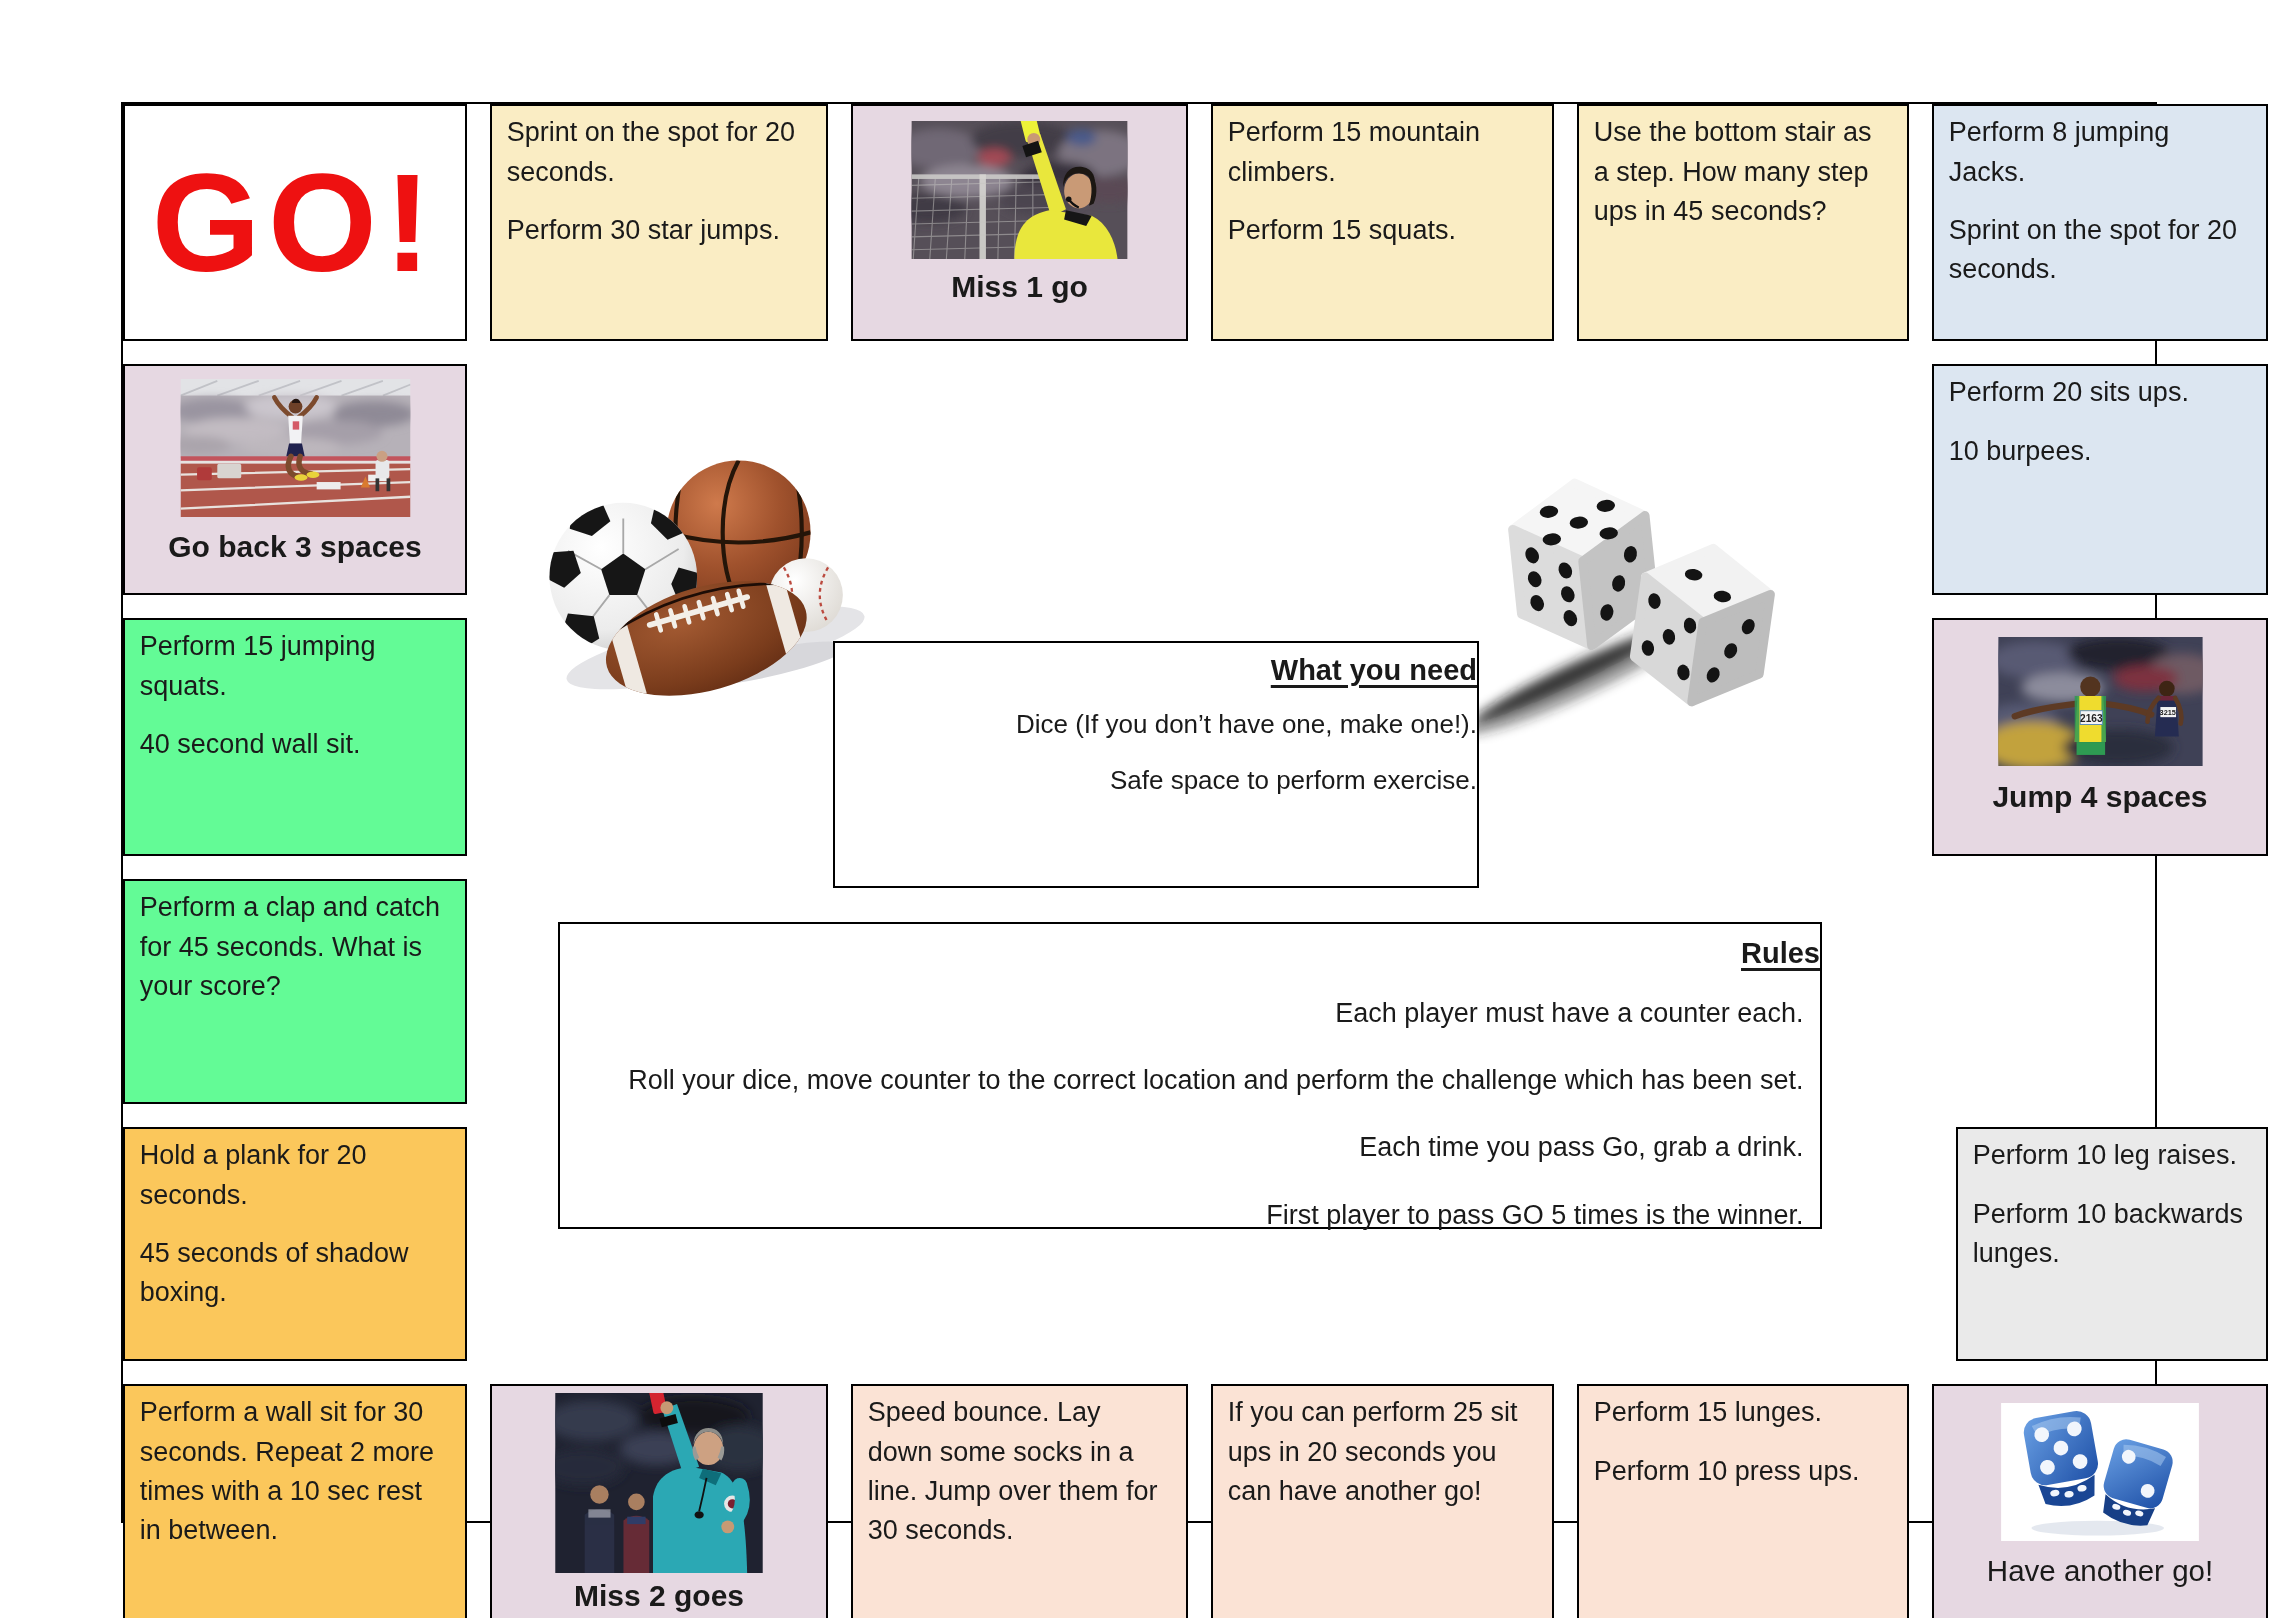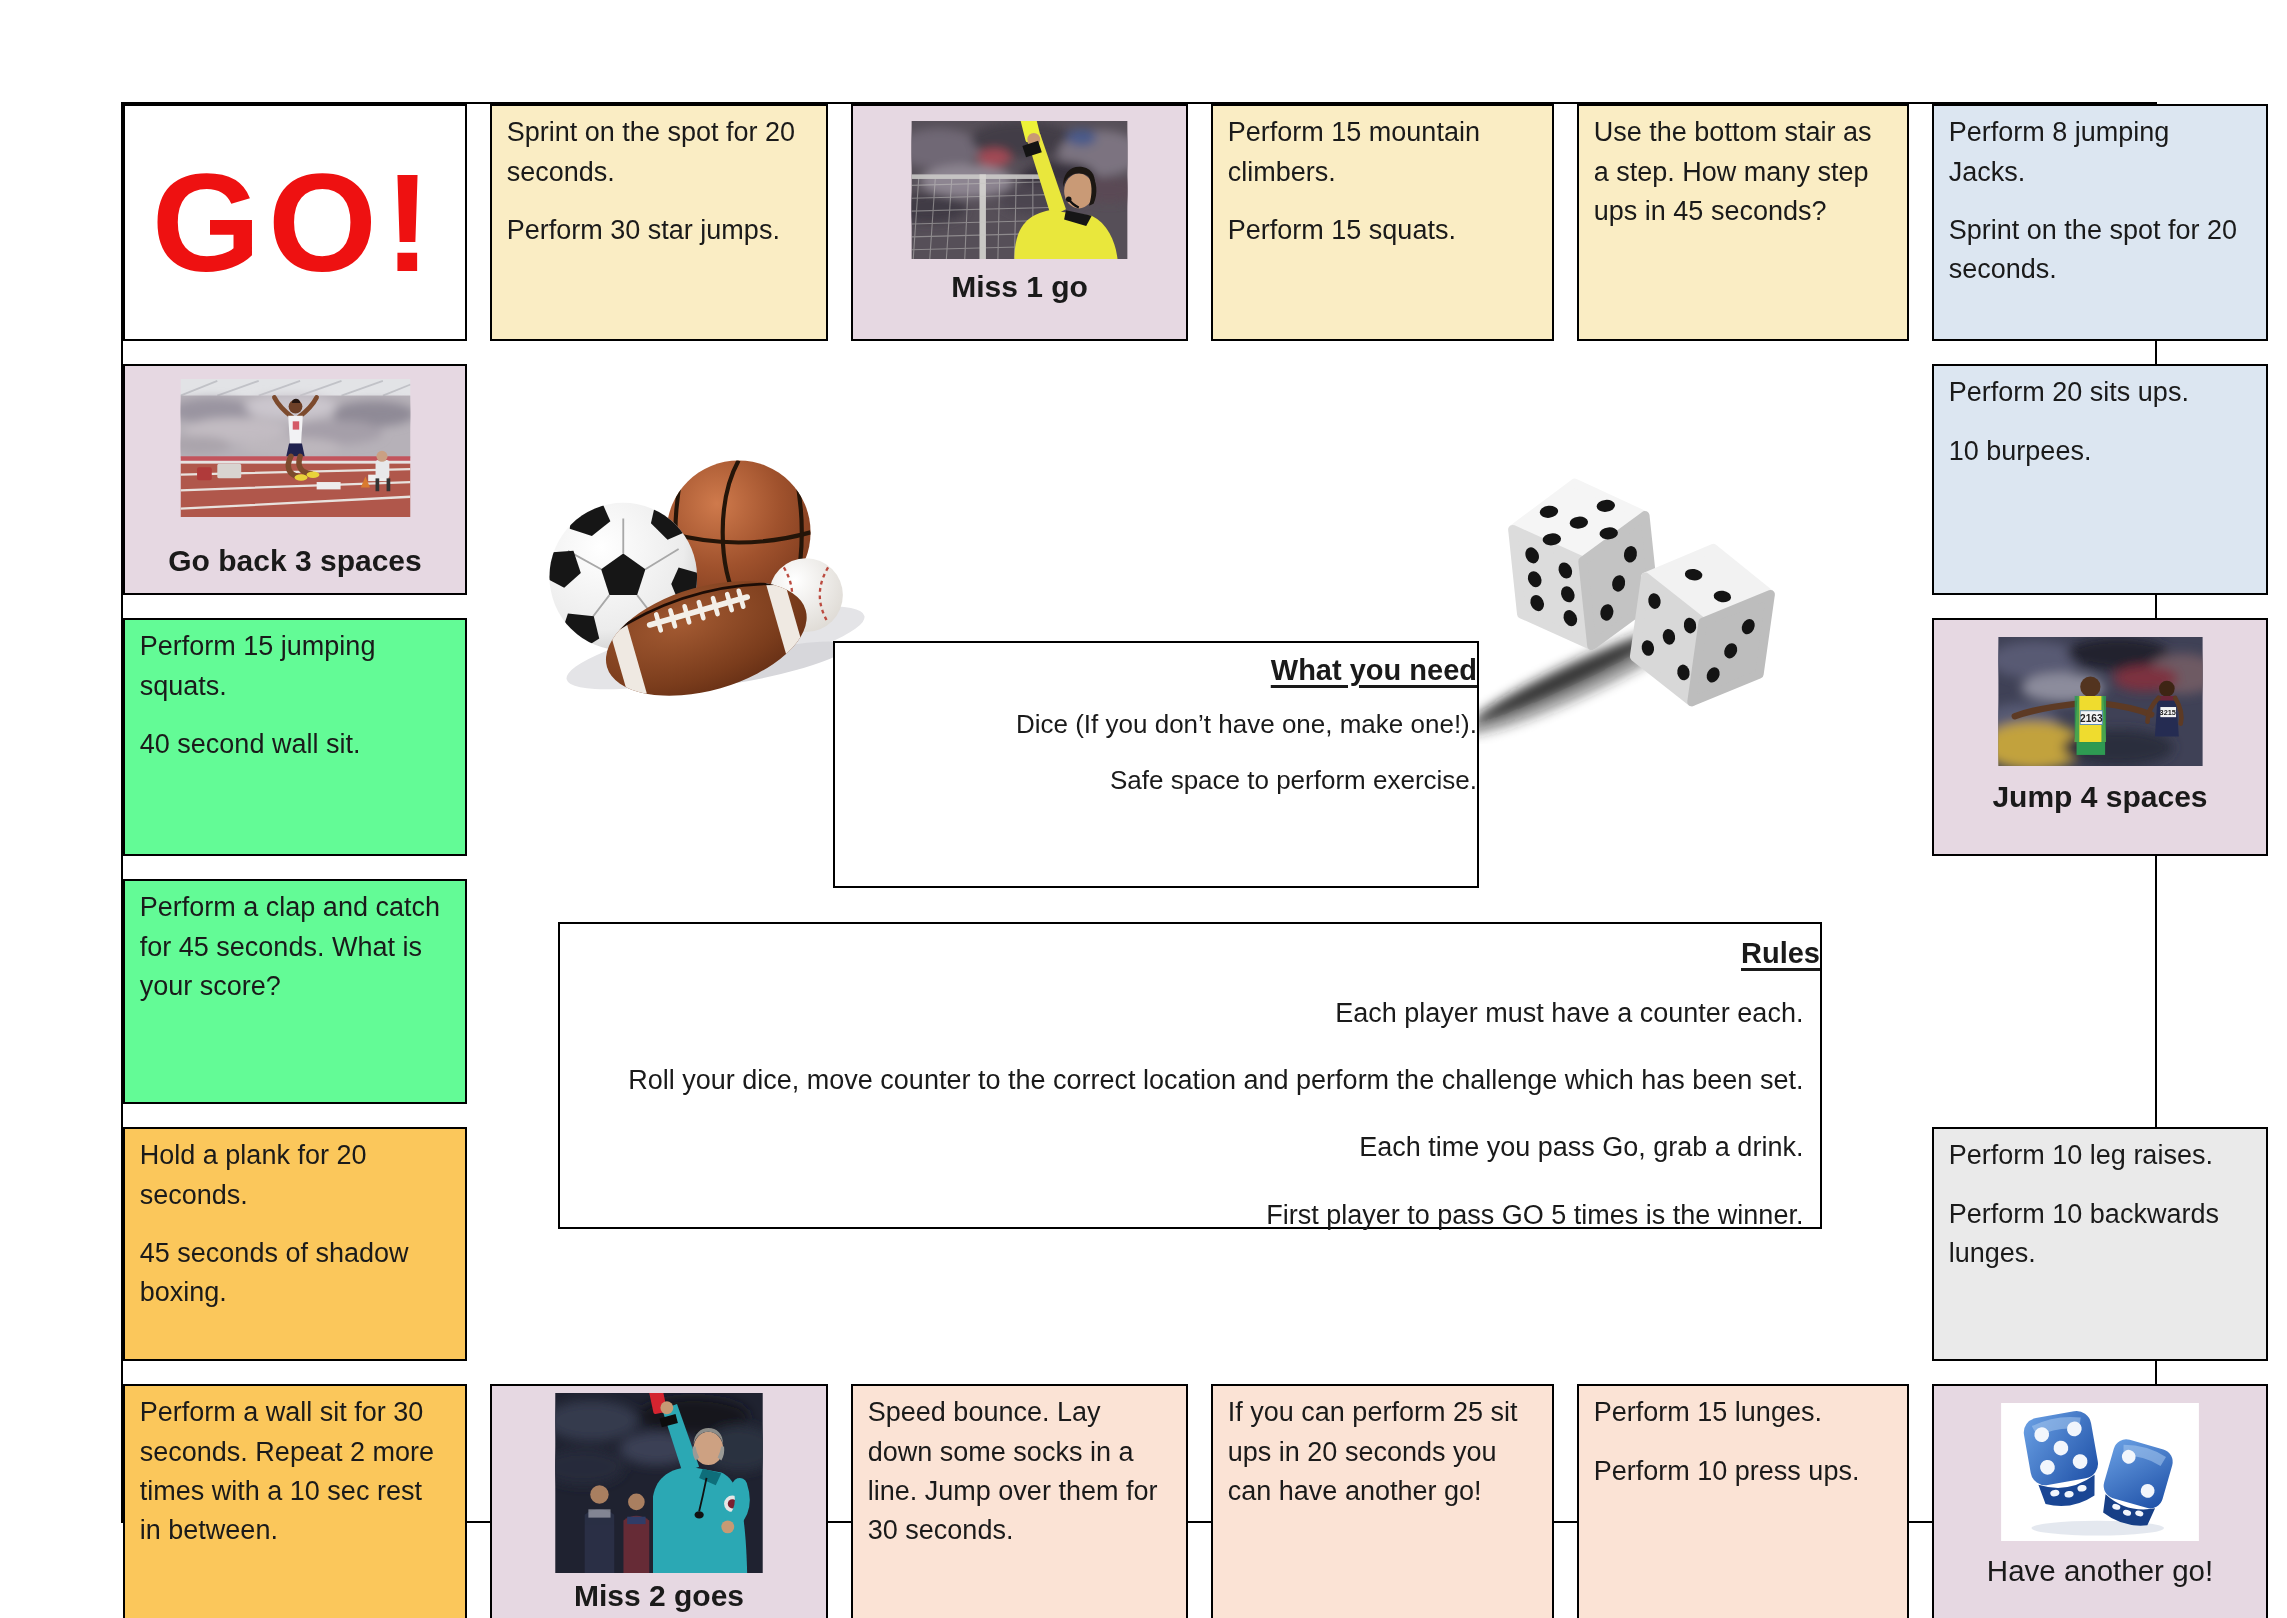--- a/index.html
+++ b/index.html
@@ -17,21 +17,21 @@
   .caption.regular{font-weight:normal;font-size:29.5px;}
   .bg-white{background:var(--white);} .bg-yellow{background:var(--yellow);}
   .bg-pink{background:var(--pink);}   .bg-blue{background:var(--blue);}
   .bg-green{background:var(--green);} .bg-orange{background:var(--orange);}
   .bg-peach{background:var(--peach);} .bg-grey{background:var(--grey);}
   .c-r1c1{grid-area:1/1;} .c-r1c2{grid-area:1/2;} .c-r1c3{grid-area:1/3;}
   .c-r1c4{grid-area:1/4;} .c-r1c5{grid-area:1/5;} .c-r1c6{grid-area:1/6;}
   .c-r2c1{grid-area:2/1;} .c-r2c6{grid-area:2/6;}
   .c-r3c1{grid-area:3/1;} .c-r3c6{grid-area:3/6;}
   .c-r4c1{grid-area:4/1;} .c-r4c6{grid-area:4/6;}
-  .c-r5c1{grid-area:5/1;} .c-r5c6{grid-area:5/6;}
+  .c-r5c1{grid-area:5/1;} .c-r5c6{grid-area:5/6;margin-left:24px;}
   .c-r6c1{grid-area:6/1;} .c-r6c2{grid-area:6/2;} .c-r6c3{grid-area:6/3;}
   .c-r6c4{grid-area:6/4;} .c-r6c5{grid-area:6/5;} .c-r6c6{grid-area:6/6;}
   .center{grid-row:2/6;grid-column:2/6;border:none;position:relative;background:#fff;}
   .go-cell{display:flex;align-items:center;justify-content:center;}
   .go-text{color:var(--go_red);font-size:140px;font-weight:bold;letter-spacing:7.4px;}
   .balls-img{position:absolute;left:41px;top:76px;}
   .dice-img{position:absolute;left:984px;top:66px;}
   .infobox{position:absolute;border:2.8px solid var(--border);background:#fff;
            text-align:right;box-sizing:border-box;}
   .wyn-box{left:343px;top:277px;width:646px;height:247px;padding-top:11px;}
@@ -162,21 +162,21 @@
         <path d="M128,42 C136,36 144,28 148,20" stroke="#7c4a2d" stroke-width="5" fill="none" stroke-linecap="round"></path>
         <path d="M117,40 L133,40 L131,70 L119,70 Z" fill="#f2f2f4"></path>
         <rect x="122" y="46" width="7" height="9" fill="#cc3344" opacity="0.8"></rect>
         <path d="M118,70 L132,70 L135,84 L115,84 Z" fill="#20224e"></path>
         <path d="M120,84 C114,96 118,104 128,106" stroke="#7c4a2d" stroke-width="6" fill="none" stroke-linecap="round"></path>
         <path d="M130,84 C126,96 132,102 142,103" stroke="#7c4a2d" stroke-width="6" fill="none" stroke-linecap="round"></path>
         <ellipse cx="131" cy="107" rx="7" ry="3.5" fill="#e8d23a"></ellipse>
         <ellipse cx="144" cy="104" rx="7" ry="3.5" fill="#e8d23a"></ellipse>
       </g>
     </svg>
-    <div class="caption" style="margin-top:27px">Go back 3 spaces</div>
+    <div class="caption" style="margin-top:13px">Go back 3 spaces</div>
   </div>
 
   <div class="cell center">
     <svg class="balls-img" width="346" height="277" viewBox="0 0 375 300">
       <defs>
         <radialGradient id="gBask" cx="35%" cy="30%" r="80%">
             <stop offset="0%" stop-color="#cf7a4c"></stop>
             <stop offset="55%" stop-color="#a0522d"></stop>
             <stop offset="100%" stop-color="#7c3a1d"></stop>
           </radialGradient>

